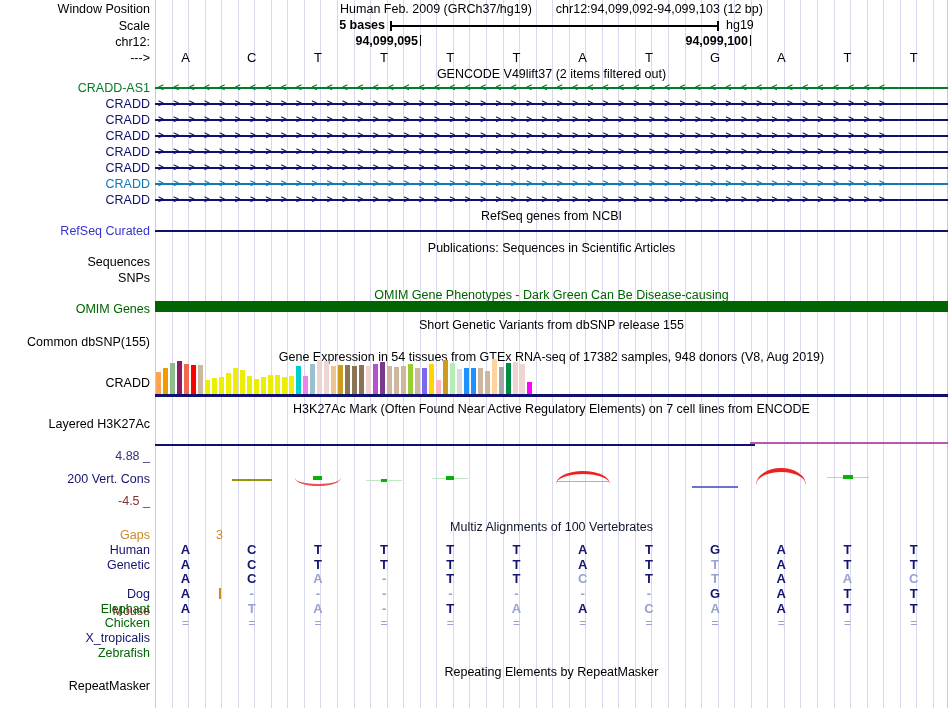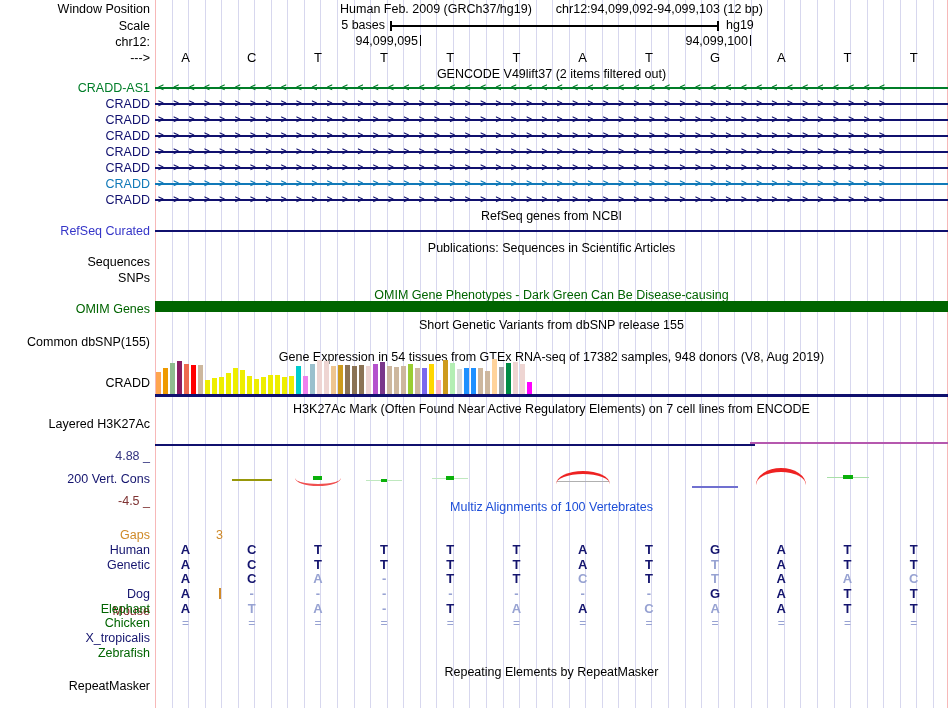--- a/index.html
+++ b/index.html
@@ -11,21 +11,21 @@
   .hline{position:absolute;}
   .seqletter{position:absolute;width:18px;text-align:center;font-size:13px;line-height:14px;}
   .generow{position:absolute;left:155px;width:793px;height:13px;overflow:hidden;}
   .generow .line{position:absolute;left:0;top:6px;width:100%;height:2px;}
   .generow .arrows{position:absolute;left:3px;top:0;width:100%;height:13px;
                    font-weight:bold;font-size:10px;line-height:14px;letter-spacing:9.5px;white-space:nowrap;}
   .mzletter{position:absolute;width:16px;text-align:center;font-weight:bold;font-size:13px;line-height:14px;}
   .mz-eq{font-weight:normal;font-size:12px;}
   .gtexbar{position:absolute;}
   .consmark{position:absolute;}
-  .ticktext{position:absolute;text-align:right;white-space:nowrap;height:13px;line-height:13px;}
+  .ticktext{position:absolute;text-align:right;white-space:nowrap;height:13px;line-height:13px;font-weight:bold;}
   .tickbar{position:absolute;width:1px;height:11px;background:#000;}
 </style>
 </head>
 <body>
 
 <div id="screen">
 
   <div id="grid" class="abs" style="left: 155px; top: 0px; width: 794px; height: 708px; background: repeating-linear-gradient(to right, rgb(215, 215, 238) 0px, rgb(215, 215, 238) 1px, transparent 1px, transparent 16.55px);"></div>
   <div class="abs" style="left:155px;top:0;width:1px;height:708px;background:#f7b8b8;"></div>
   <div class="abs" style="left:947px;top:0;width:1px;height:708px;background:#f7b8b8;"></div>
@@ -200,21 +200,21 @@
       <div class="consmark" style="left: 432.3px; top: 477.5px; width: 36px; height: 1px; background: rgb(191, 232, 191);"></div>
       <div class="consmark" style="left: 446.3px; top: 476px; width: 8px; height: 4px; background: rgb(10, 176, 10);"></div>
       <div class="consmark" style="left: 556.7px; top: 480.5px; width: 52px; height: 1px; background: rgb(176, 176, 176);"></div>
       <div class="consmark" style="left: 555.7px; top: 471px; width: 54px; height: 10px; border-top: 3px solid rgb(238, 34, 34); border-radius: 50% 50% 0px 0px / 100% 100% 0px 0px;"></div>
       <div class="consmark" style="left: 692.1px; top: 486px; width: 46px; height: 2px; background: rgb(112, 112, 208);"></div>
       <div class="consmark" style="left: 756.3px; top: 468px; width: 50px; height: 13px; border-top: 4px solid rgb(238, 34, 34); border-radius: 50% 50% 0px 0px / 100% 100% 0px 0px;"></div>
       <div class="consmark" style="left: 826.5px; top: 476.5px; width: 42px; height: 1px; background: rgb(168, 223, 168);"></div>
       <div class="consmark" style="left: 842.5px; top: 475px; width: 10px; height: 4px; background: rgb(10, 176, 10);"></div>
     </div>
 
-  <div class="title" style="top:500px;color:#1d4ed8">Multiz Alignments of 100 Vertebrates</div>
+  <div class="title" style="top:520px;color:#0f172a">Multiz Alignments of 100 Vertebrates</div>
   <div class="lbl" style="top:528px;color:#cf8a28">Gaps</div>
   <div id="multiz-grid">
       <div class="abs" style="left: 212.6px; top: 528px; width: 14px; text-align: center; color: rgb(207, 138, 40); font-size: 12.5px;">3</div>
       <div class="lbl" style="top: 543px; color: rgb(20, 20, 110);">Human</div>
       <div class="mzletter" style="left: 177.5px; top: 543px; color: rgb(20, 20, 110);">A</div>
       <div class="mzletter" style="left: 243.7px; top: 543px; color: rgb(20, 20, 110);">C</div>
       <div class="mzletter" style="left: 309.9px; top: 543px; color: rgb(20, 20, 110);">T</div>
       <div class="mzletter" style="left: 376.1px; top: 543px; color: rgb(20, 20, 110);">T</div>
       <div class="mzletter" style="left: 442.3px; top: 543px; color: rgb(20, 20, 110);">T</div>
       <div class="mzletter" style="left: 508.5px; top: 543px; color: rgb(20, 20, 110);">T</div>

